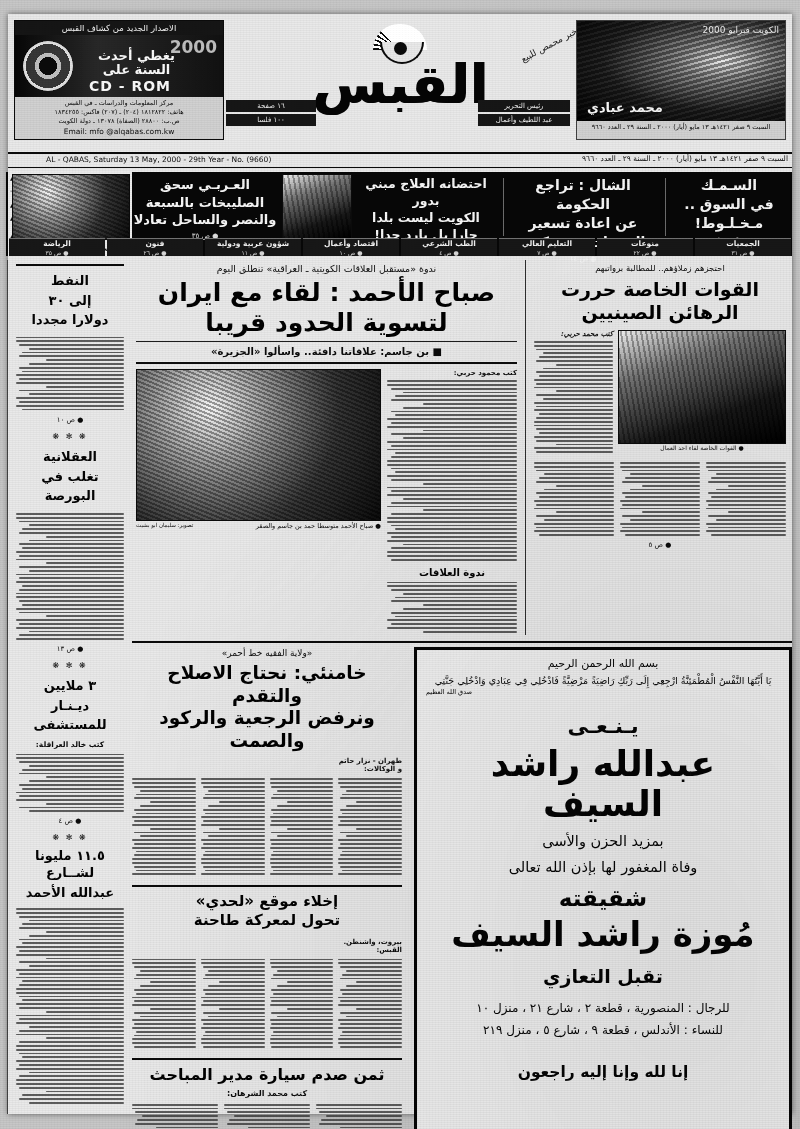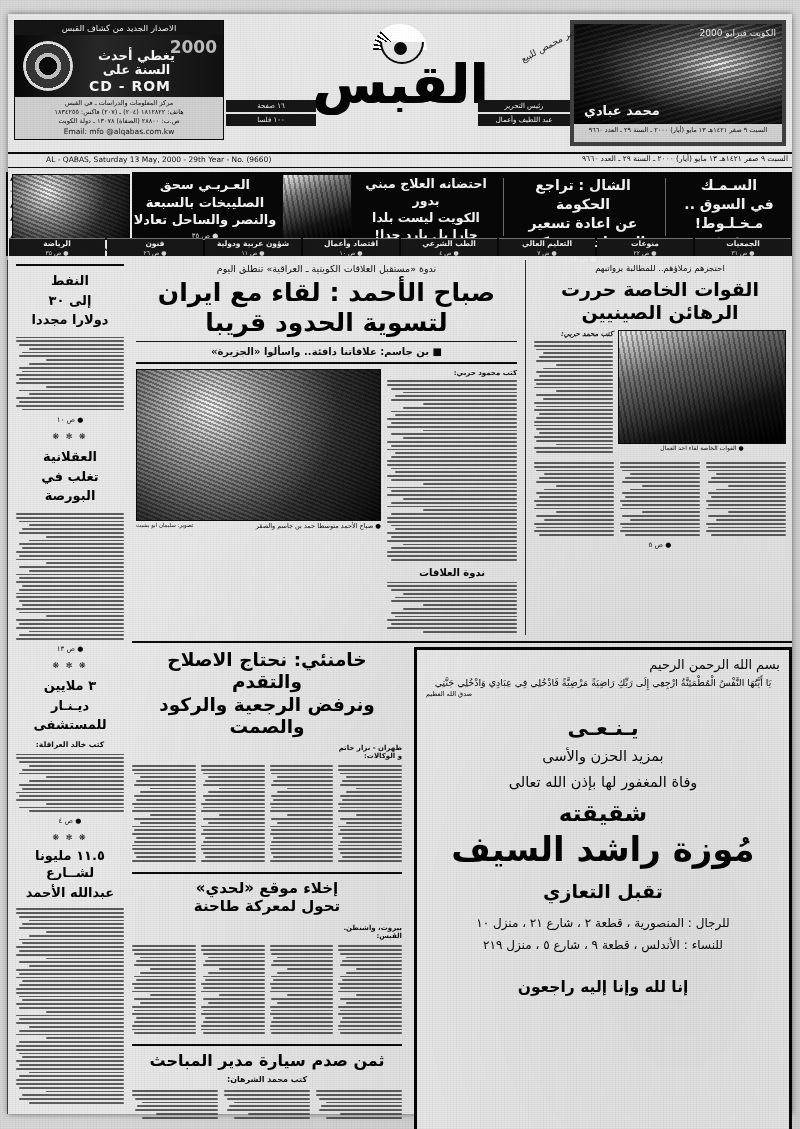--- a/index.html
+++ b/index.html
@@ -3,21 +3,21 @@
 <meta charset="utf-8">
 <title>Al-Qabas Front Page</title>
 <style>
   html,body{margin:0;padding:0;background:#8a8a8a;}
   body{font-family:"DejaVu Sans","Liberation Sans",sans-serif;}
 
   #page{
     position:relative;
     width:800px;height:1129px;
     margin:0 auto;
-    background:#86efac;
+    background:#7dd3fc;
     overflow:hidden;
     filter:grayscale(1) contrast(1.05);
   }
   
   #page:before{
     content:"";position:absolute;inset:0;pointer-events:none;z-index:60;
     background:
       repeating-linear-gradient(0deg, rgba(0,0,0,.045) 0 1px, rgba(255,255,255,.03) 1px 2px),
       repeating-linear-gradient(90deg, rgba(0,0,0,.025) 0 1px, rgba(255,255,255,.02) 1px 3px),
       radial-gradient(ellipse at 20% 10%, rgba(255,255,255,.25), transparent 55%),
@@ -196,21 +196,21 @@
         <div class="cdrom">CD - ROM</div>
       </div>
       <div class="foot ar">
         <div>مركز المعلومات والدراسات ـ في القبس</div>
         <div>هاتف: ١٨١٢٨٢٢ (٢٠٤) ـ (٢٠٧) فاكس: ١٨٣٤٢٥٥</div>
         <div>ص.ب: ٢٨٨٠٠ (الصفاة) ١٣٠٧٨ ـ دولة الكويت</div>
       </div>
       <div class="mail">Email: mfo @alqabas.com.kw</div>
     </div>
 
-    <div id="cdad" style="left:auto;right:6px;border:4px solid #6d28d9;">
+    <div id="cdad" style="left:auto;right:6px;border:1px solid #6d28d9;">
       <div class="photo p2" style="height:100px;position:relative;border:none;">
         <div style="position:absolute;right:6px;top:4px;font-size:9px;color:#e8e8e8;" class="ar">الكويت فبرايو 2000</div>
         <div style="position:absolute;left:10px;bottom:6px;font-size:13px;font-weight:bold;color:#f2f2f2;" class="ar">محمد عبادي</div>
       </div>
       <div class="ar" style="font-size:6.5px;text-align:center;color:#111;padding-top:2px;">السبت ٩ صفر ١٤٢١هـ ١٣ مايو (أيار) ٢٠٠٠ ـ السنة ٢٩ ـ العدد ٩٦٦٠</div>
     </div>
 
     <div id="logo">
       <div class="sun">
         <div class="bowl"></div>
@@ -722,39 +722,41 @@
           </div>
         </div>
       </div>
 
       <div class="hr" style="margin:6px 0 0;"></div>
 
       <div style="display:flex;direction:rtl;margin-top:4px;">
 
         <div style="flex:0 0 378px;padding-left:8px;">
           <div style="border:3px solid #0b0b0b;background:#eceae6;padding:7px 9px 9px;text-align:center;color:#0a0a0a;height:530px;box-sizing:border-box;">
-            <div class="ar" style="font-size:13px;text-align:right;">بسم الله الرحمن الرحيم</div>
+            <div class="ar" style="font-size:11px;">بسم الله الرحمن الرحيم</div>
             <div class="ar" style="font-size:9.5px;line-height:1.5;margin-top:4px;">يَا أَيَّتُهَا النَّفْسُ الْمُطْمَئِنَّةُ ارْجِعِي إِلَى رَبِّكِ رَاضِيَةً مَرْضِيَّةً فَادْخُلِي فِي عِبَادِي وَادْخُلِي جَنَّتِي</div>
             <div class="ar" style="font-size:6.5px;text-align:left;">صدق الله العظيم</div>
 
             <div class="ar" style="font-size:21px;font-weight:bold;margin-top:18px;">يـنـعـى</div>
+            <div class="ar" style="font-size:36px;font-weight:bold;line-height:1.12;margin-top:6px;letter-spacing:-1px;">عبدالله راشد السيف</div>
             <div class="ar" style="font-size:14.5px;margin-top:8px;">بمزيد الحزن والأسى</div>
             <div class="ar" style="font-size:14.5px;margin-top:10px;">وفاة المغفور لها بإذن الله تعالى</div>
             <div class="ar" style="font-size:23px;font-weight:bold;margin-top:10px;letter-spacing:4px;">شقيقته</div>
             <div class="ar" style="font-size:34px;font-weight:bold;line-height:1.12;margin-top:4px;letter-spacing:-1px;">مُوزة راشد السيف</div>
             <div class="ar" style="font-size:19px;font-weight:bold;margin-top:12px;">تقبل التعازي</div>
             <div class="ar" style="font-size:12px;line-height:1.85;margin-top:10px;">للرجال : المنصورية ، قطعة ٢ ، شارع ٢١ ، منزل ١٠</div>
             <div class="ar" style="font-size:12px;line-height:1.85;">للنساء : الأندلس ، قطعة ٩ ، شارع ٥ ، منزل ٢١٩</div>
             <div class="ar" style="font-size:15.5px;font-weight:bold;margin-top:22px;">إنا لله وإنا إليه راجعون</div>
           </div>
         </div>
 
         <div style="flex:1;padding-right:4px;">
 
           <div>
+            <div class="kicker ar" style="font-size:9px;letter-spacing:1px;">«ولاية الفقيه خط أحمر»</div>
             <div class="hl-2 ar" style="font-size:18.5px;margin-top:2px;">خامنئي: نحتاج الاصلاح والتقدم</div>
             <div class="hl-2 ar" style="font-size:18.5px;">ونرفض الرجعية والركود والصمت</div>
             <div class="byline ar" style="white-space:pre-line;text-align:right;margin-top:5px;font-size:7px;">طهران - نزار حاتم
 و الوكالات:</div>
             <div class="four-up" style="margin-top:3px;">
               <div class="body-lines tight">
                 <i></i>
                   <i></i>
                   <i></i>
                   <i></i>

